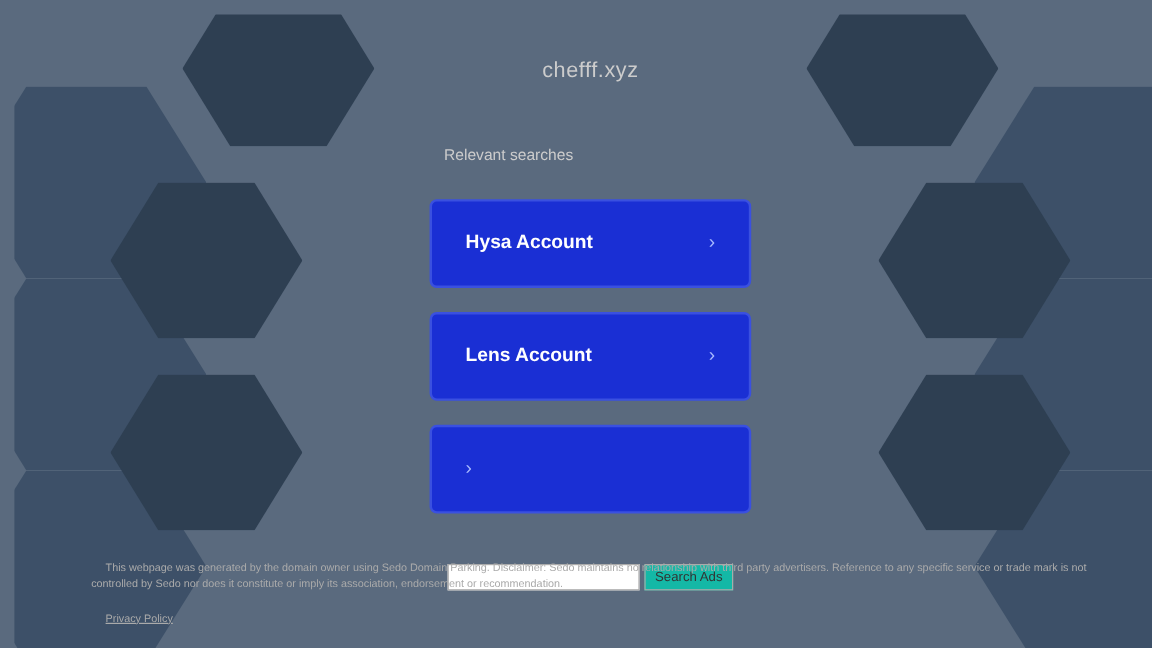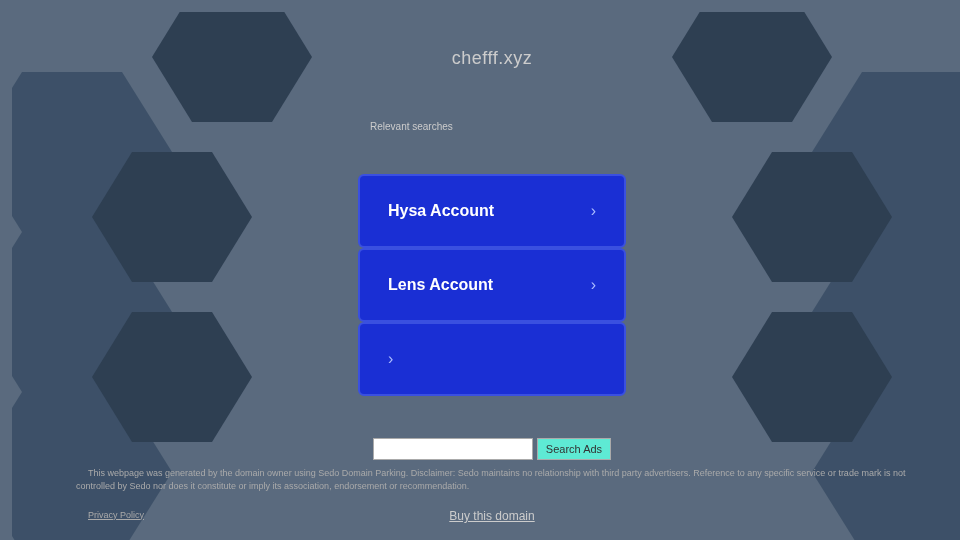--- a/index.html
+++ b/index.html
@@ -114,31 +114,31 @@
 
     .site-title {
       margin-top: 12px;
       font-size: 18px;
       color: #cccccc;
       letter-spacing: 0.5px;
     }
 
     .relevant-searches-label {
       margin-top: 28px;
-      font-size: 10px;
+      font-size: 13px;
       color: #cccccc;
       align-self: flex-start;
       margin-left: 334px;
     }
 
     .search-links {
       display: flex;
       flex-direction: column;
-      gap: 0;
-      margin-top: 18px;
+      gap: 20px;
+      margin-top: 6px;
       width: 292px;
     }
 
     .search-link-item {
       background: #1a2fd4;
       border: 2px solid #3a50e0;
       border-radius: 6px;
       padding: 14px 16px;
       display: flex;
       align-items: center;
@@ -169,21 +169,21 @@
       width: 160px;
       height: 22px;
       border: 1px solid #aaa;
       background: white;
       font-size: 11px;
       padding: 2px 4px;
     }
 
     .search-button {
       height: 22px;
-      background: #5eead4;
+      background: #14b8a6;
       border: 1px solid #aaa;
       font-size: 11px;
       padding: 0 8px;
       cursor: pointer;
       color: #333;
     }
 
     .buy-domain-section {
       margin-top: 22px;
       text-align: center;

